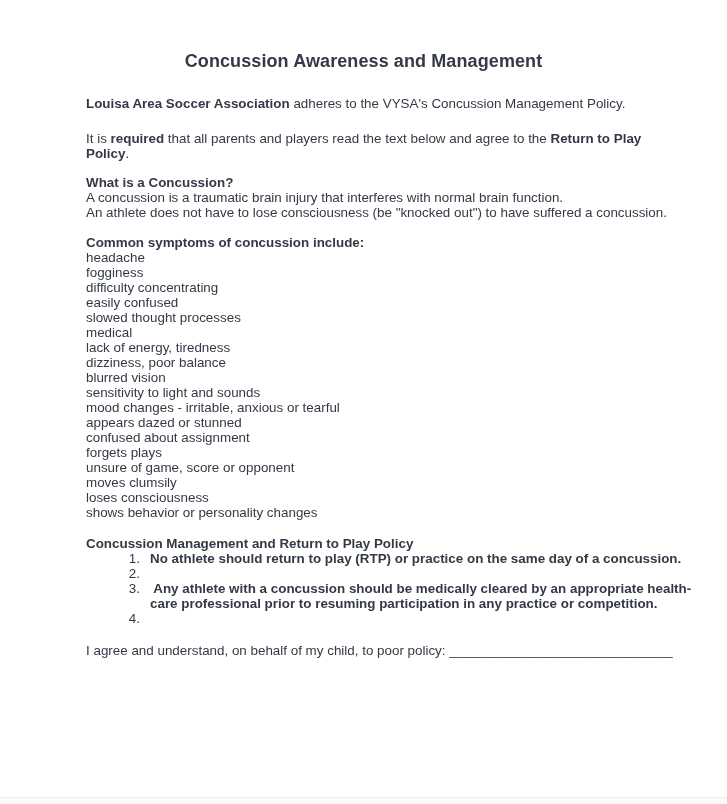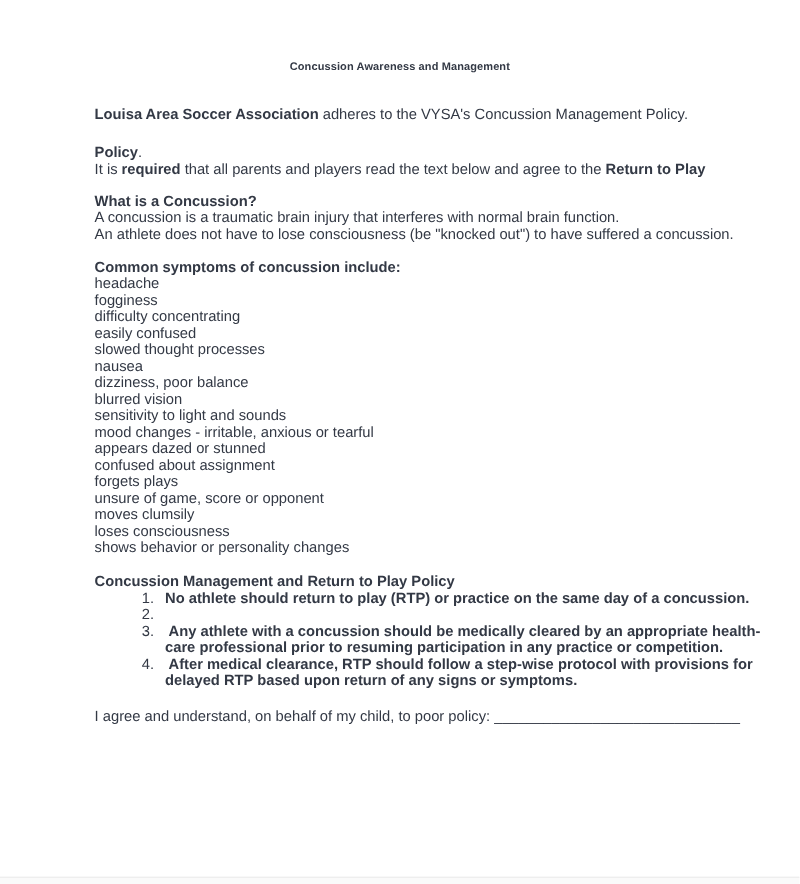--- a/index.html
+++ b/index.html
@@ -31,21 +31,21 @@
     width: 727px;
     height: 7px;
     background: #fafafa;
     border-top: 1px solid #ececec;
     box-sizing: border-box;
   }
   .doc-title {
     width: 727px;
     text-align: center;
     font-weight: bold;
-    font-size: 10px;
+    font-size: 18px;
     line-height: 19px;
     letter-spacing: 0.1px;
     margin-bottom: 25px;
     color: #333945;
   }
   .doc-body {
     padding-left: 86px;
     padding-right: 64px;
     font-size: 13.4px;
     line-height: 15px;
@@ -78,36 +78,37 @@
 </head>
 <body>
 
 <div class="page">
   <div class="doc-title">Concussion Awareness and Management</div>
   <div class="doc-body" id="doc-body">
       <div class="block para1">
         <div class="line"><span class="b">Louisa Area Soccer Association</span><span> adheres to the VYSA's Concussion Management Policy.</span></div>
       </div>
       <div class="block para2">
+        <div class="line"><span>It is </span><span class="b">required</span><span> that all parents and players read the text below and agree to the </span><span class="b">Return to Play</span></div>
         <div class="line"><span class="b">Policy</span><span>.</span></div>
-        <div class="line"><span>It is </span><span class="b">required</span><span> that all parents and players read the text below and agree to the </span><span class="b">Return to Play</span></div>
       </div>
       <div class="block para3">
         <div class="line"><span class="b">What is a Concussion?</span></div>
         <div class="line"><span>A concussion is a traumatic brain injury that interferes with normal brain function.</span></div>
         <div class="line"><span>An athlete does not have to lose consciousness (be "knocked out") to have suffered a concussion.</span></div>
       </div>
       <div class="block symptoms">
         <div class="line"><span class="b">Common symptoms of concussion include:</span></div>
         <div class="line"><span>headache</span></div>
         <div class="line"><span>fogginess</span></div>
         <div class="line"><span>difficulty concentrating</span></div>
         <div class="line"><span>easily confused</span></div>
         <div class="line"><span>slowed thought processes</span></div>
-        <div class="line"><span>nausea</span></div>
+        <div class="line"><span>medical</span></div>
+        <div class="line"><span>lack of energy, tiredness</span></div>
         <div class="line"><span>dizziness, poor balance</span></div>
         <div class="line"><span>blurred vision</span></div>
         <div class="line"><span>sensitivity to light and sounds</span></div>
         <div class="line"><span>mood changes - irritable, anxious or tearful</span></div>
         <div class="line"><span>appears dazed or stunned</span></div>
         <div class="line"><span>confused about assignment</span></div>
         <div class="line"><span>forgets plays</span></div>
         <div class="line"><span>unsure of game, score or opponent</span></div>
         <div class="line"><span>moves clumsily</span></div>
         <div class="line"><span>loses consciousness</span></div>
@@ -126,24 +127,20 @@
         </div>
         <div class="list-item">
           <span class="num">3.</span>
           <div class="item-lines">
             <div class="line"> Any athlete with a concussion should be medically cleared by an appropriate health-</div>
             <div class="line">care professional prior to resuming participation in any practice or competition.</div>
           </div>
         </div>
         <div class="list-item">
           <span class="num">4.</span>
-          <div class="item-lines">
-            <div class="line"> After medical clearance, RTP should follow a step-wise protocol with provisions for</div>
-            <div class="line">delayed RTP based upon return of any signs or symptoms.</div>
-          </div>
         </div>
       </div>
       <div class="block agreement">
         <div class="line"><span>I agree and understand, on behalf of my child, to poor policy: </span><span>______________________________</span></div>
       </div>
     </div>
 </div>
 <div class="page-edge-strip"></div>
 
 </body></html>

